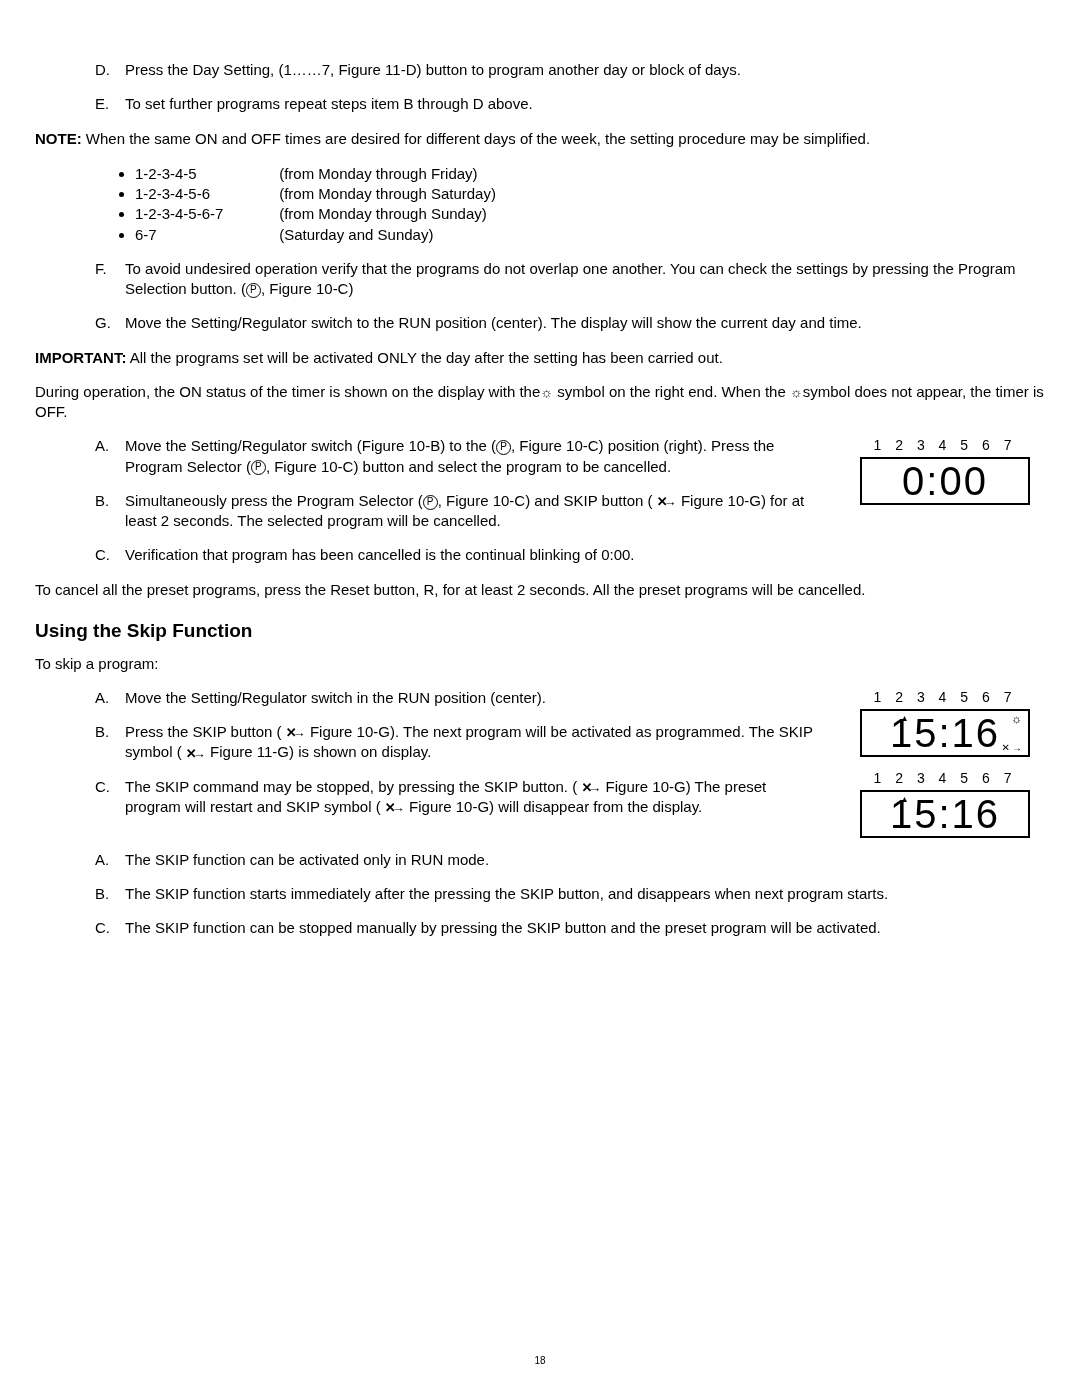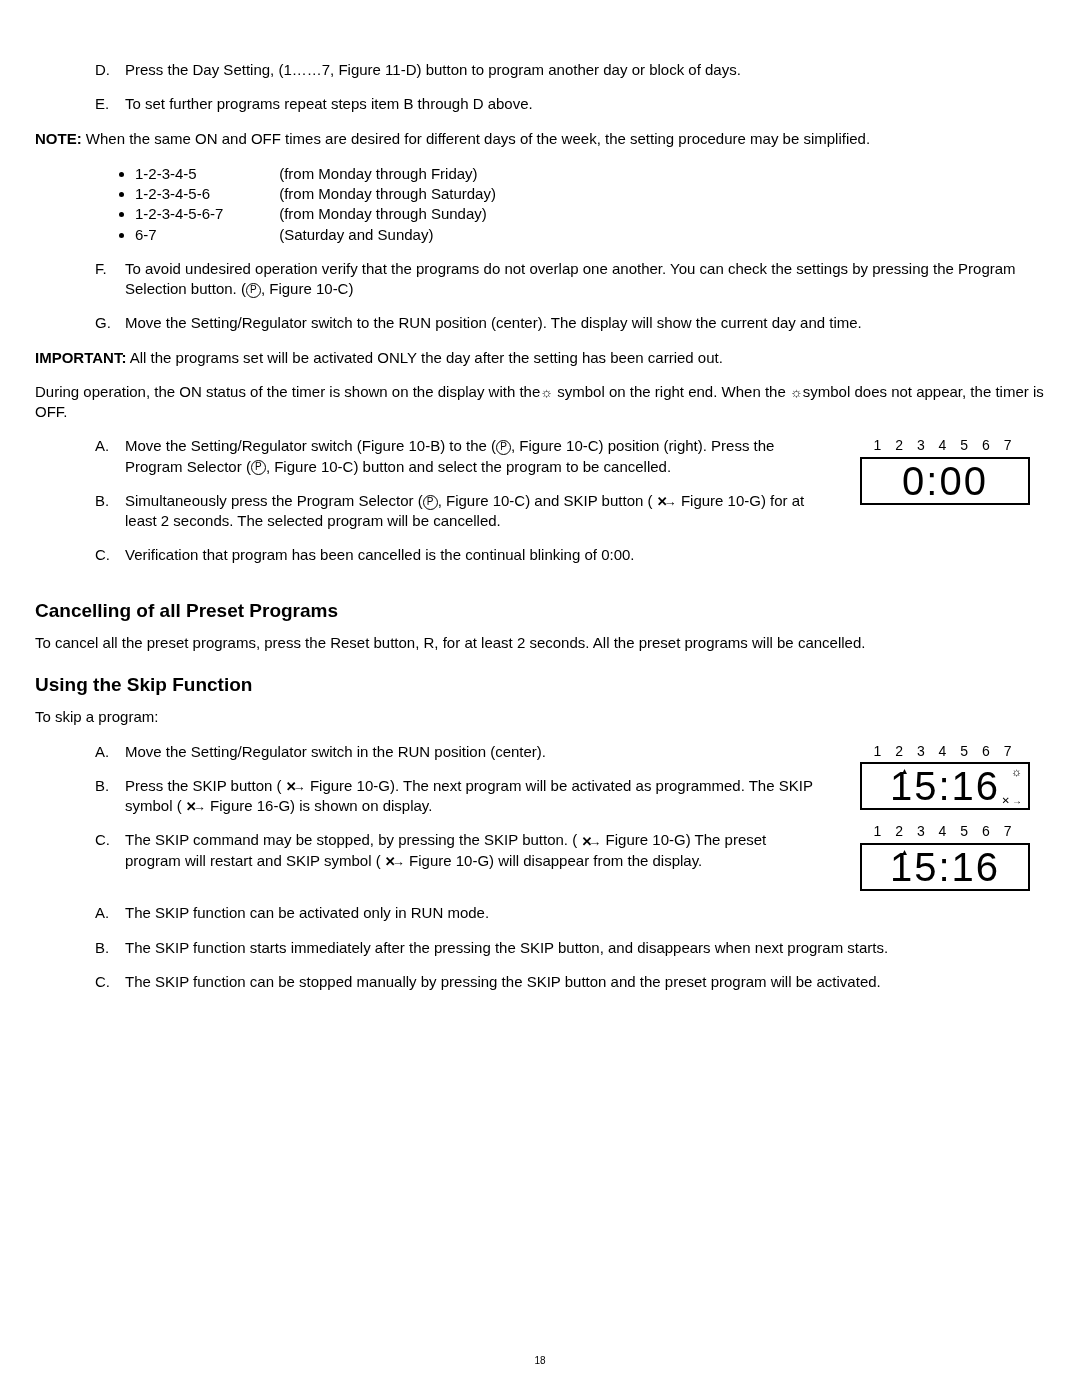--- a/index.html
+++ b/index.html
@@ -236,37 +236,36 @@
     <div class="right">
       <div class="lcd-wrap">
         <div class="lcd-days">1 2 3 4 5 6 7</div>
         <div class="lcd-box">
           <span>0:00</span>
         </div>
       </div>
     </div>
   </div>
 
-  <h2>Cancelling of all Preset Programs</h2>
   <p class="para">To cancel all the preset programs, press the Reset button, R, for at least 2 seconds.  All the preset programs will be cancelled.</p>
 
   <h2>Using the Skip Function</h2>
   <p class="para">To skip a program:</p>
 
   <div class="two-col">
     <div class="left">
       <div class="ol-block">
         <div class="ol-item">
           <span class="marker">A.</span>
           <span class="txt">Move the Setting/Regulator switch in the RUN position (center).</span>
         </div>
         <div class="ol-item">
           <span class="marker">B.</span>
           <span class="txt">
-            <span>Press the SKIP button ( </span><span class="skip-glyph">✕→</span>&nbsp;<span> Figure 10-G). The next program will be activated as programmed.  The SKIP symbol ( </span><span class="skip-glyph">✕→</span>&nbsp;<span> Figure 16-G) is shown on display.</span>
+            <span>Press the SKIP button ( </span><span class="skip-glyph">✕→</span>&nbsp;<span> Figure 10-G). The next program will be activated as programmed.  The SKIP symbol ( </span><span class="skip-glyph">✕→</span>&nbsp;<span> Figure 11-G) is shown on display.</span>
           </span>
         </div>
         <div class="ol-item">
           <span class="marker">C.</span>
           <span class="txt">
             <span>The SKIP command may be stopped, by pressing the SKIP button.  ( </span><span class="skip-glyph">✕→</span>&nbsp;<span> Figure 10-G)  The preset program will restart and SKIP symbol ( </span><span class="skip-glyph">✕→</span>&nbsp;<span> Figure 10-G) will disappear from the display.</span>
           </span>
         </div>
       </div>
     </div>

